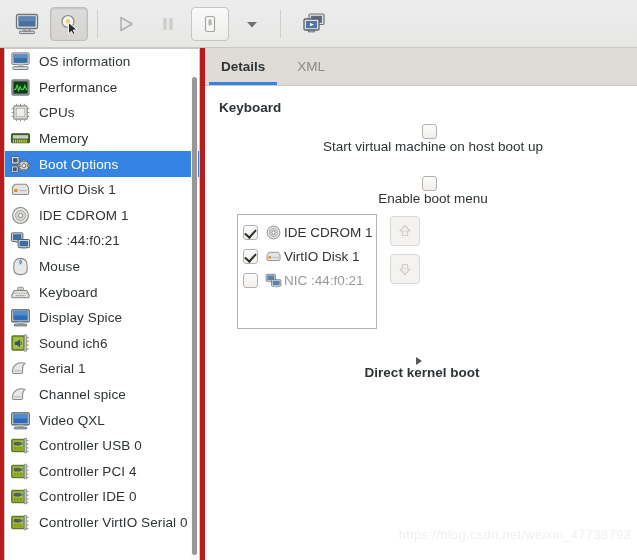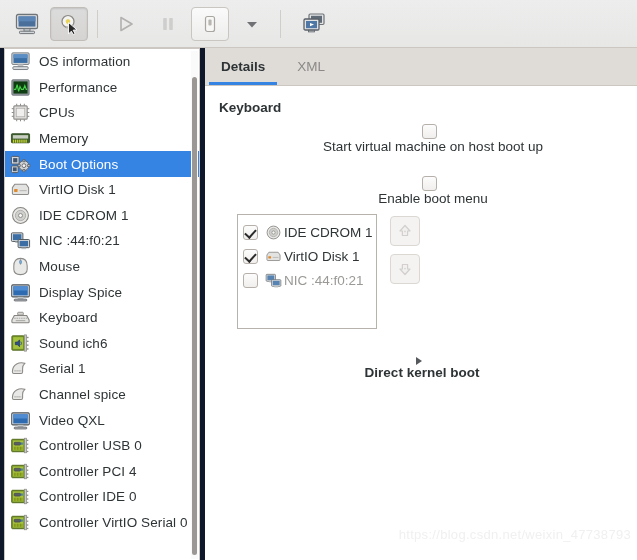--- a/index.html
+++ b/index.html
@@ -9,21 +9,21 @@
     overflow: hidden;
     font-family: "Liberation Sans", sans-serif;
     font-size: 13px;
     color: #2e3436;
     background: #ffffff;
   }
   #app {
     position: relative;
     width: 637px;
     height: 560px;
-    background: #0f172a;
+    background: #b91c1c;
   }
 
   
   #toolbar {
     position: absolute;
     left: 0; top: 0;
     width: 637px; height: 48px;
     background: linear-gradient(to bottom, #ededed 0%, #e7e7e6 100%);
     border-bottom: 1px solid #cdc7c2;
     display: flex;
@@ -431,43 +431,43 @@
         <div class="side-item">
           <span class="side-ico"><svg width="21" height="21" viewBox="0 0 22 22">
               <path d="M11 2.5 Q18 2.5 18 10.5 L18 14 Q18 19.5 11 19.5 Q4 19.5 4 14 L4 10.5 Q4 2.5 11 2.5 Z" fill="#e9e9e7" stroke="#8b8986" stroke-width="1.1"></path>
               <line x1="11" y1="3" x2="11" y2="9" stroke="#a9a7a4" stroke-width="1"></line>
               <rect x="10.1" y="4.5" width="1.9" height="3.6" rx="0.9" fill="#7fb0dd" stroke="#5a85ad" stroke-width="0.7"></rect>
             </svg></span>
           <span class="lbl">Mouse</span>
         </div>
         <div class="side-item">
           <span class="side-ico"><svg width="21" height="21" viewBox="0 0 22 22">
-              <rect x="1.8" y="3" width="18.4" height="12.6" rx="1.2" fill="#dfe1e3" stroke="#4b5156" stroke-width="1.1"></rect>
-              <rect x="3.4" y="4.5" width="15.2" height="9.6" fill="#2f6bb0"></rect>
-              <rect x="3.4" y="4.5" width="15.2" height="4.4" fill="#4f8cd1"></rect>
-              <rect x="8" y="15.6" width="6" height="2.4" fill="#bfc3c6"></rect>
-              <rect x="4.4" y="18" width="13.2" height="1.8" rx="0.8" fill="#d7dadc" stroke="#4b5156" stroke-width="0.9"></rect>
-            </svg></span>
-          <span class="lbl">Display Spice</span>
-        </div>
-        <div class="side-item">
-          <span class="side-ico"><svg width="21" height="21" viewBox="0 0 22 22">
               <path d="M2 13.5 L4.5 9 L17.5 9 L20 13.5 L20 15.6 Q20 16.6 19 16.6 L3 16.6 Q2 16.6 2 15.6 Z" fill="#e4e4e2" stroke="#86847f" stroke-width="1.1"></path>
               <g fill="#b0aeab">
                 <rect x="4.4" y="11.2" width="1.6" height="1.2"></rect>
                 <rect x="6.8" y="11.2" width="1.6" height="1.2"></rect>
                 <rect x="9.2" y="11.2" width="1.6" height="1.2"></rect>
                 <rect x="11.6" y="11.2" width="1.6" height="1.2"></rect>
                 <rect x="14" y="11.2" width="1.6" height="1.2"></rect>
                 <rect x="16.4" y="11.2" width="1.6" height="1.2"></rect>
                 <rect x="6" y="13.6" width="10" height="1.3"></rect>
               </g>
               <rect x="8" y="5.5" width="6" height="3" rx="1" fill="#d8d6d3" stroke="#86847f" stroke-width="0.9"></rect>
             </svg></span>
           <span class="lbl">Keyboard</span>
+        </div>
+        <div class="side-item">
+          <span class="side-ico"><svg width="21" height="21" viewBox="0 0 22 22">
+              <rect x="1.8" y="3" width="18.4" height="12.6" rx="1.2" fill="#dfe1e3" stroke="#4b5156" stroke-width="1.1"></rect>
+              <rect x="3.4" y="4.5" width="15.2" height="9.6" fill="#2f6bb0"></rect>
+              <rect x="3.4" y="4.5" width="15.2" height="4.4" fill="#4f8cd1"></rect>
+              <rect x="8" y="15.6" width="6" height="2.4" fill="#bfc3c6"></rect>
+              <rect x="4.4" y="18" width="13.2" height="1.8" rx="0.8" fill="#d7dadc" stroke="#4b5156" stroke-width="0.9"></rect>
+            </svg></span>
+          <span class="lbl">Display Spice</span>
         </div>
         <div class="side-item">
           <span class="side-ico"><svg width="21" height="21" viewBox="0 0 22 22">
               <rect x="2" y="3" width="13" height="15" rx="0.8" fill="#7b9a2e" stroke="#4f6619" stroke-width="1"></rect>
               <rect x="3.4" y="4.4" width="10.2" height="12.2" fill="#a5c23f"></rect>
               <path d="M5.6 9.5 L7.8 9.5 L10 7.2 L10 14.4 L7.8 12.2 L5.6 12.2 Z" fill="#2f4f8a" stroke="#22365e" stroke-width="0.7"></path>
               <path d="M11.3 9 Q12.6 10.8 11.3 12.6" fill="none" stroke="#2f4f8a" stroke-width="1"></path>
               <rect x="15" y="2" width="2.4" height="17" fill="#c9cbc2" stroke="#8d8f88" stroke-width="0.8"></rect>
               <g fill="#8d8f88">
                 <rect x="17.4" y="4" width="2" height="1.4"></rect>

